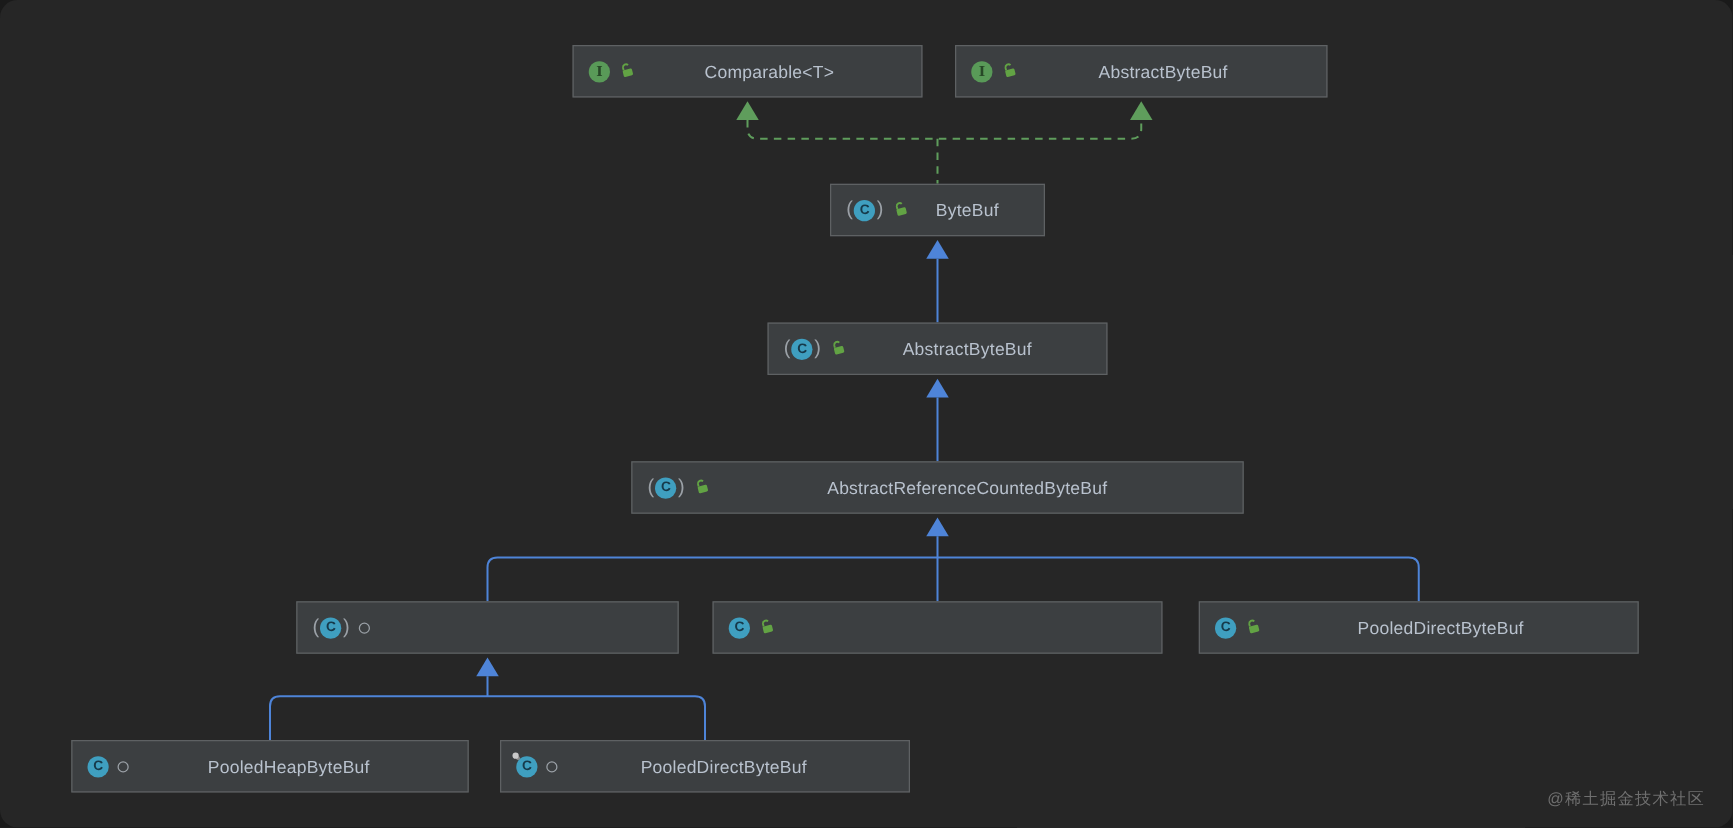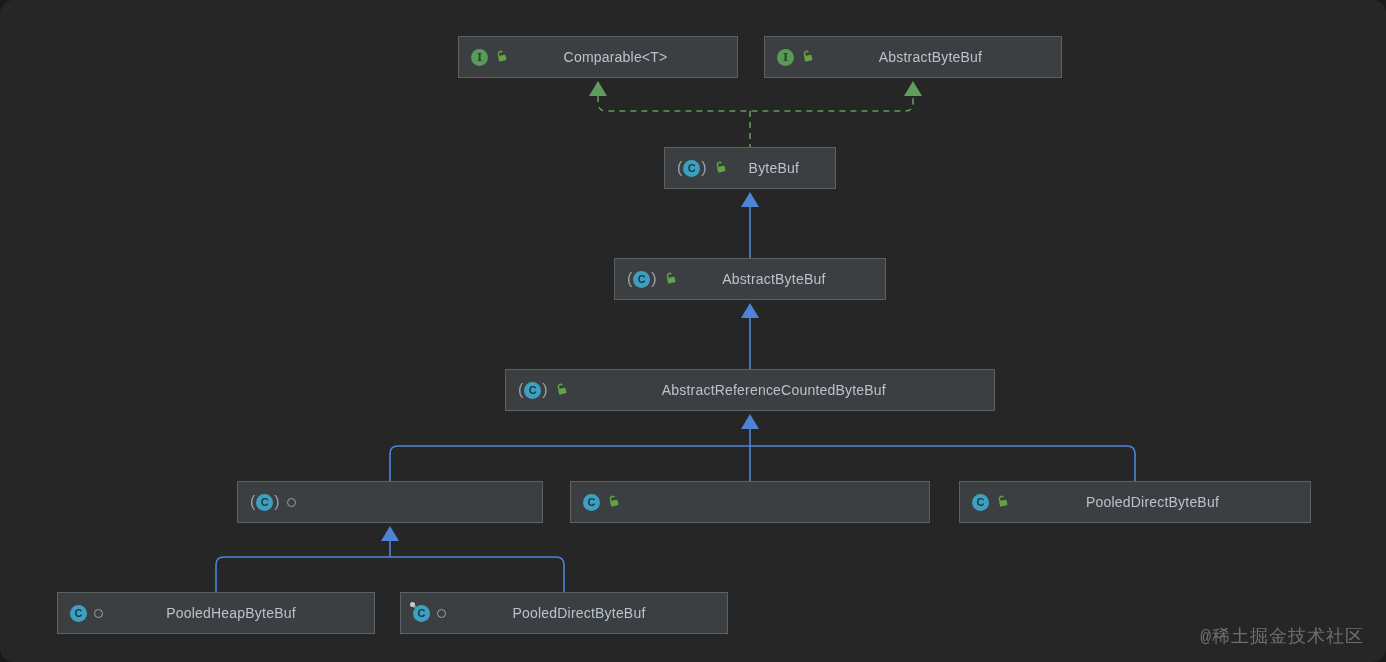--- a/index.html
+++ b/index.html
@@ -45,22 +45,22 @@
     position:absolute;left:-3px;top:-3px;width:5px;height:5px;border-radius:50%;
     background:#c9c9c9; box-shadow:2px 2px 0 -1px #8a8a8a;
   }
   .pkg-circle{
     width:7px;height:7px;border-radius:50%;border:1.6px solid var(--pkg);
     flex:none; background:transparent;
   }
   .lock{flex:none;transform:translateY(-1px);}
   .watermark{
     position:absolute; right:22px; bottom:14px; color:var(--watermark);
-    font-size:18px; letter-spacing:1px;
-    font-family:Liberation Mono, monospace;
+    font-size:13px; letter-spacing:1px;
+    font-family:Liberation Sans, sans-serif;
   }
 </style>
 </head>
 <body>
 
 <div class="canvas">
   <svg id="edges" xmlns="http://www.w3.org/2000/svg" viewBox="0 0 1386 662">
       <polygon points="598,81 589,96 607,96" class="arrowhead implements"></polygon>
       <polygon points="913,81 904,96 922,96" class="arrowhead implements"></polygon>
       <path d="M 598 96 V 103 Q 598 111 606 111 H 905 Q 913 111 913 103 V 96 M 750 111 V 147" class="edge implements"></path>

